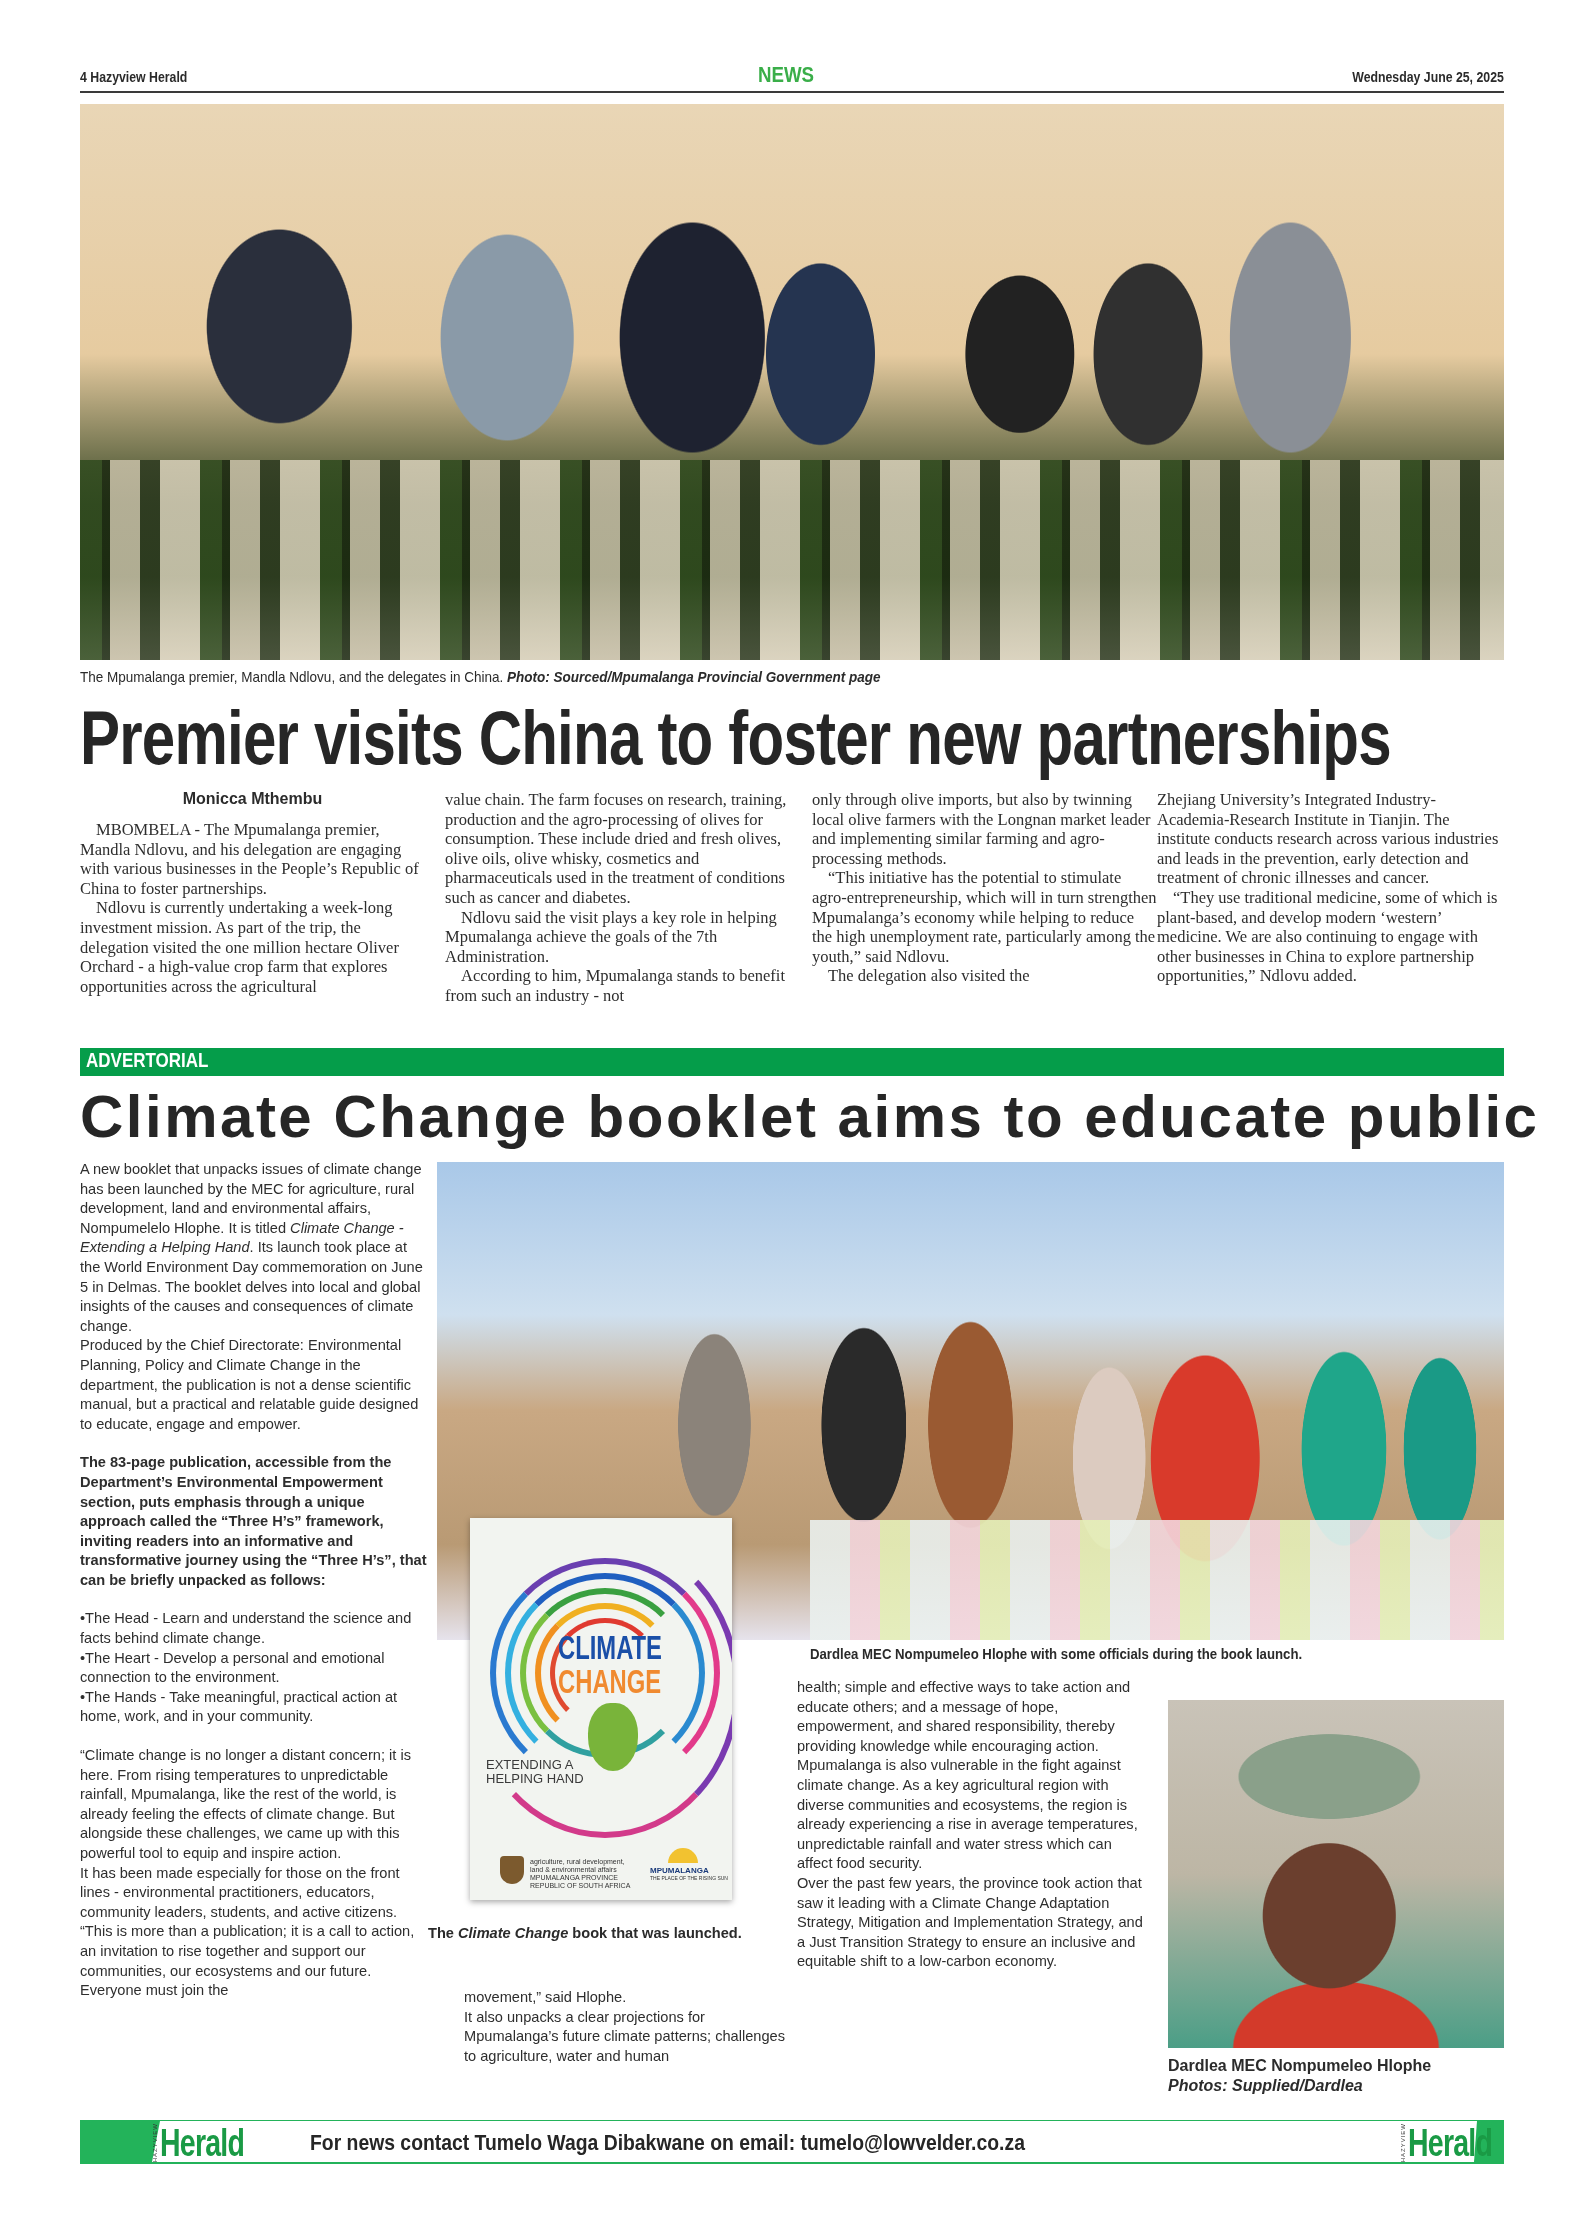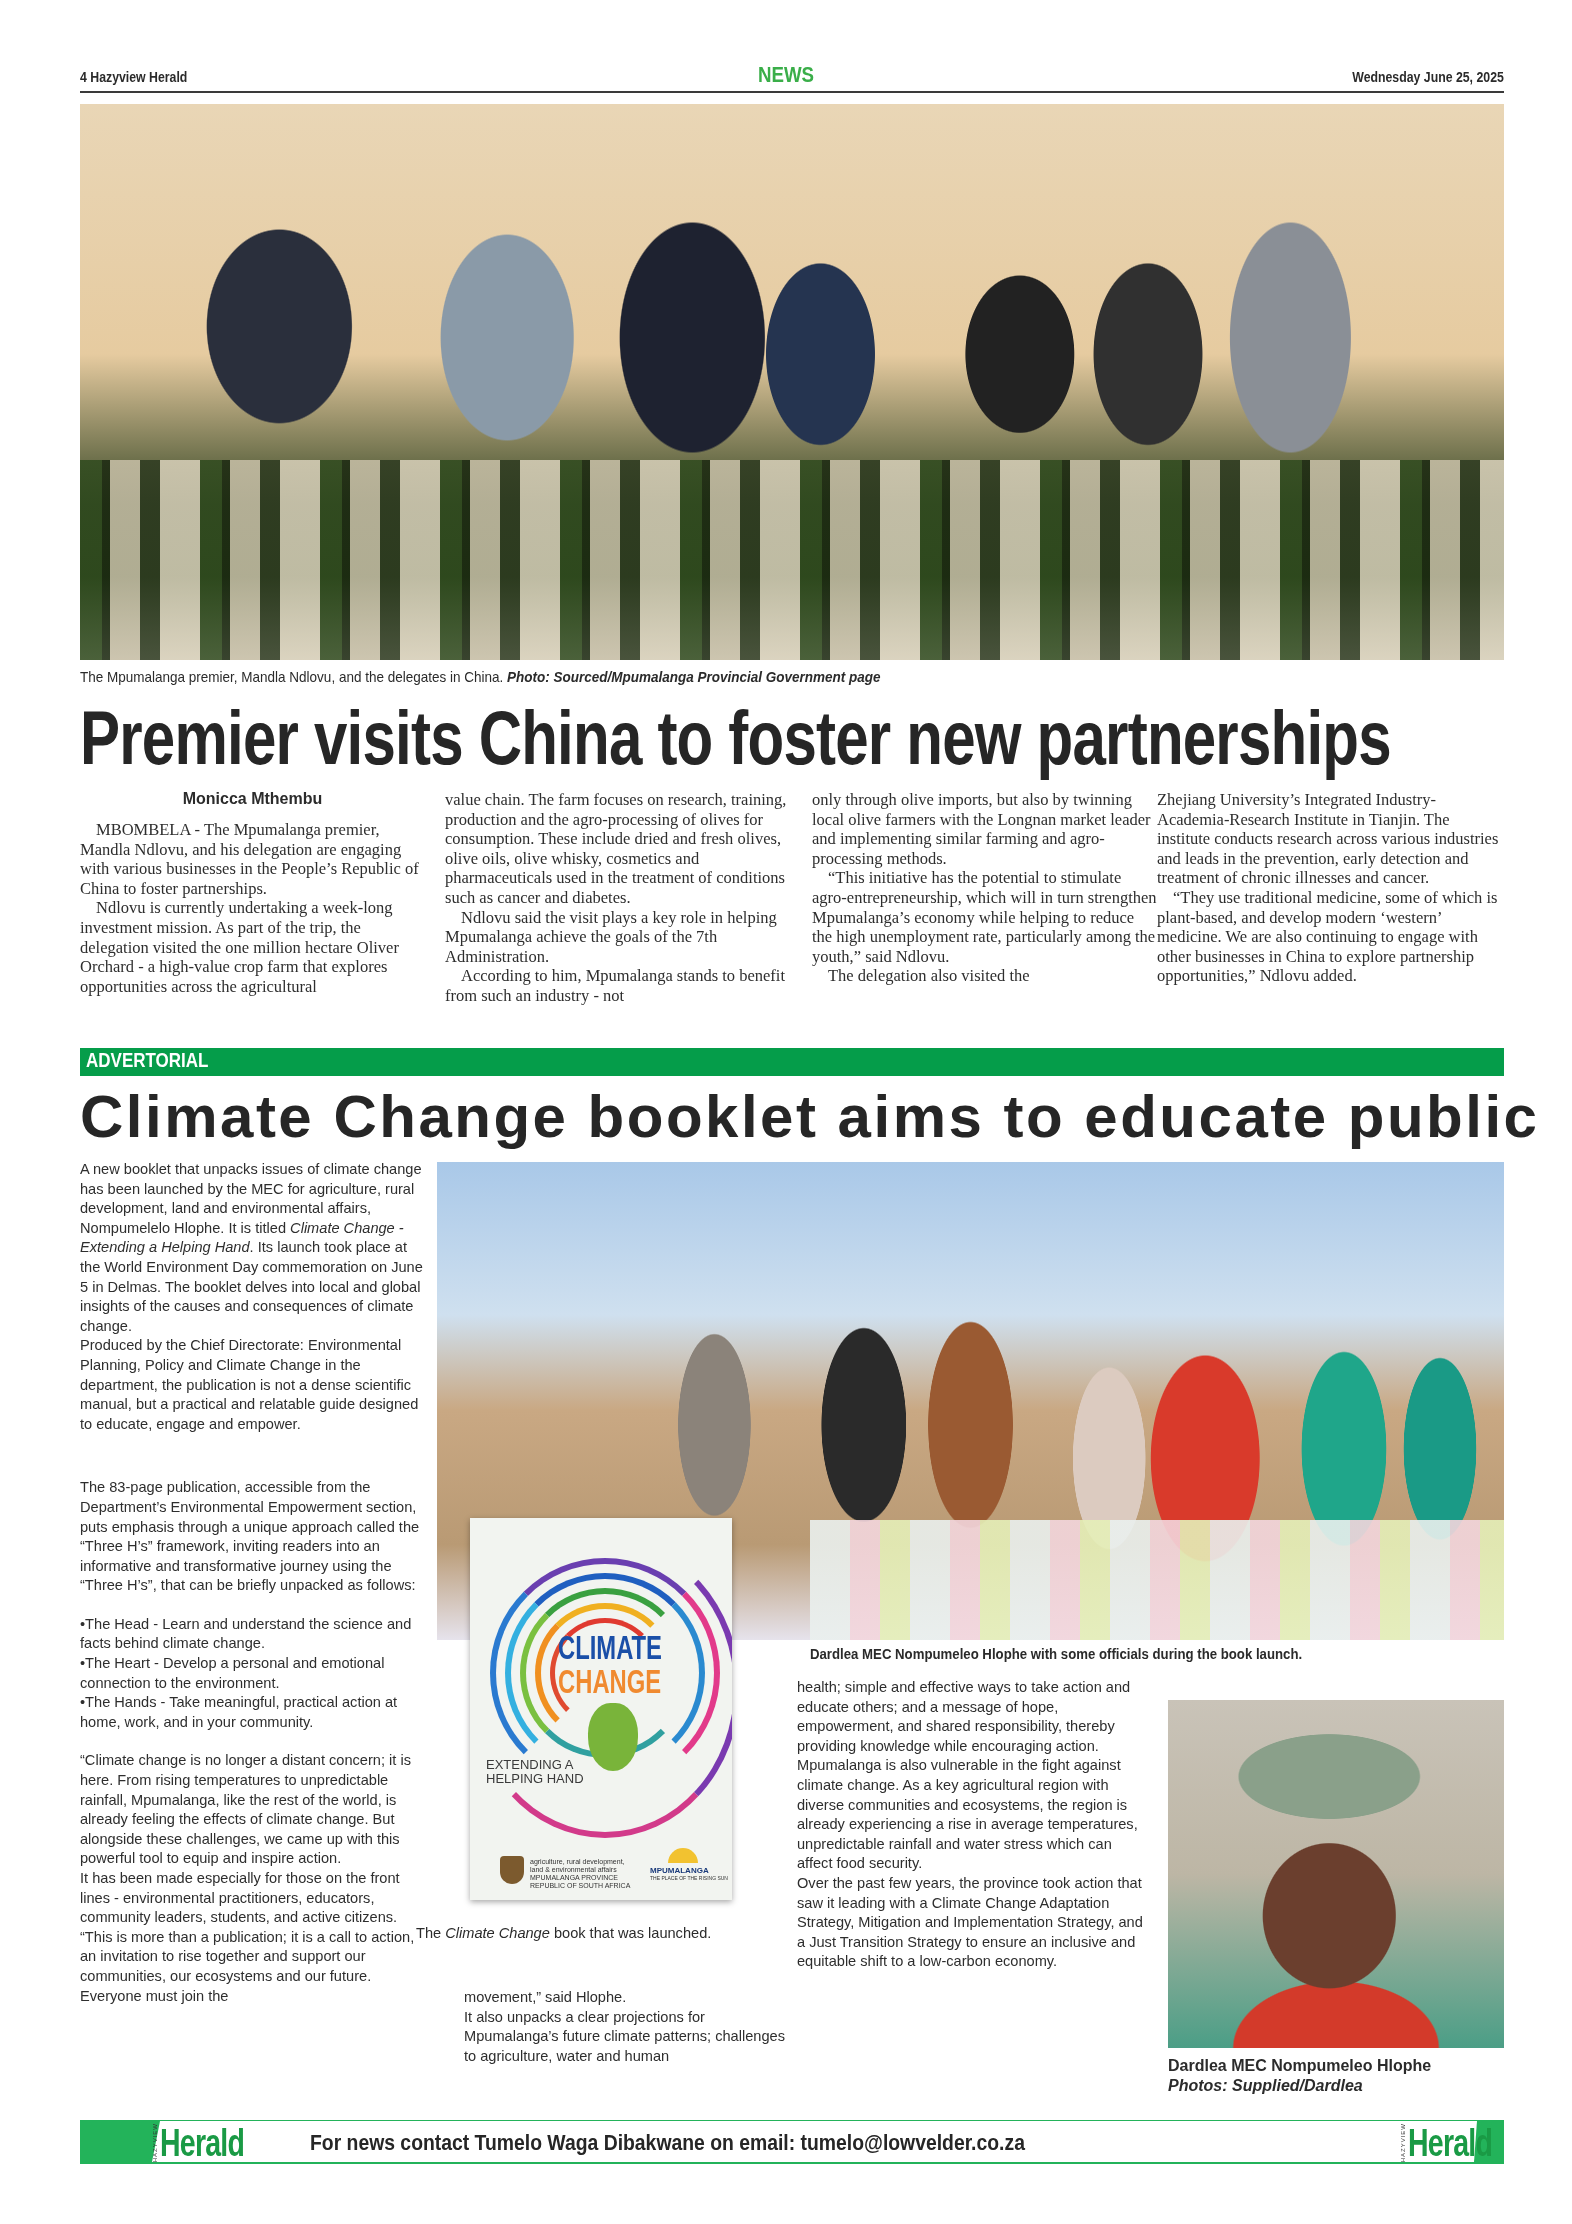--- a/index.html
+++ b/index.html
@@ -44,21 +44,21 @@
   .col2 { top: 790px; left: 445px; width: 345px; }
   .col3 { top: 790px; left: 812px; width: 345px; }
   .col4 { top: 790px; left: 1157px; width: 345px; }
 
   
   .adv-bar { top: 1048px; left: 80px; width: 1424px; height: 28px; background: #059d4a; }
   .adv-label { top: 1049px; left: 86px; font-weight: bold; font-size: 20px; color: #ffffff; transform: scaleX(0.85); transform-origin: left center; }
   .headline2 { top: 1080px; left: 80px; font-family: "Liberation Sans", sans-serif; font-size: 60px; line-height: 74px; letter-spacing: 2.5px; color: #262626; white-space: nowrap; }
 
   .sans-col { font-family: "Liberation Sans", sans-serif; font-size: 14.6px; line-height: 19.6px; color: #2e2e2e; }
-  .sans-col p.bold { font-weight: normal; margin-top: 25px; }
+  .sans-col p.bold { font-weight: bold; }
   .sans-col .gap { height: 19px; }
   .acol1 { top: 1160px; left: 80px; width: 350px; }
 
   .photo2 { top: 1162px; left: 437px; width: 1067px; height: 478px;
     background:
       radial-gradient(ellipse 70px 160px at 40% 55%, #2a2a2a 0 60%, transparent 61%),
       radial-gradient(ellipse 60px 150px at 26% 55%, #8b837a 0 60%, transparent 61%),
       radial-gradient(ellipse 70px 170px at 50% 55%, #9a5a32 0 60%, transparent 61%),
       radial-gradient(ellipse 60px 150px at 63% 62%, #dccbc0 0 60%, transparent 61%),
       radial-gradient(ellipse 90px 170px at 72% 62%, #d93a2b 0 60%, transparent 61%),
@@ -76,21 +76,21 @@
   .booklet .title1, .booklet .title2 { position: absolute; left: 88px; font-weight: bold; font-size: 34px; line-height: 34px; transform: scaleX(0.7); transform-origin: left center; }
   .booklet .title1 { top: 112px; color: #1a4fa8; }
   .booklet .title2 { top: 146px; color: #f08a30; }
   .booklet .hand { position: absolute; top: 185px; left: 118px; width: 50px; height: 68px; background: #79b43a; border-radius: 45% 45% 50% 50%; }
   .booklet .tagline { position: absolute; top: 240px; left: 16px; font-weight: normal; font-size: 13px; line-height: 14px; color: #3a3a3a; }
   .booklet .footer-left { position: absolute; top: 340px; left: 60px; font-size: 7px; line-height: 8px; color: #333; }
   .booklet .footer-right { position: absolute; top: 348px; left: 180px; font-size: 8px; font-weight: bold; color: #1a3a7a; }
   .booklet .crest { position: absolute; top: 338px; left: 30px; width: 24px; height: 28px; background: #7c5a2e; border-radius: 4px 4px 12px 12px; }
   .booklet .sun { position: absolute; top: 330px; left: 198px; width: 30px; height: 15px; background: #f2c230; border-radius: 30px 30px 0 0; }
 
-  .caption3 { top: 1924px; left: 416px; width: 330px; font-weight: normal; font-size: 14.6px; line-height: 19.6px; color: #2b2b2b; }
+  .caption3 { top: 1924px; left: 428px; width: 330px; font-weight: bold; font-size: 14.6px; line-height: 19.6px; color: #2b2b2b; }
   .caption3 i { font-style: italic; }
 
   .acol2 { top: 1988px; left: 440px; width: 335px; margin-left: 24px; }
   .acol3 { top: 1678px; left: 797px; width: 350px; }
 
   .photo3 { top: 1700px; left: 1168px; width: 336px; height: 348px;
     background:
       radial-gradient(ellipse 110px 120px at 48% 62%, #6b3f2e 0 60%, transparent 61%),
       radial-gradient(ellipse 150px 70px at 48% 22%, #8aa08a 0 60%, transparent 61%),
       radial-gradient(ellipse 170px 110px at 50% 100%, #d33a2a 0 60%, transparent 61%),

